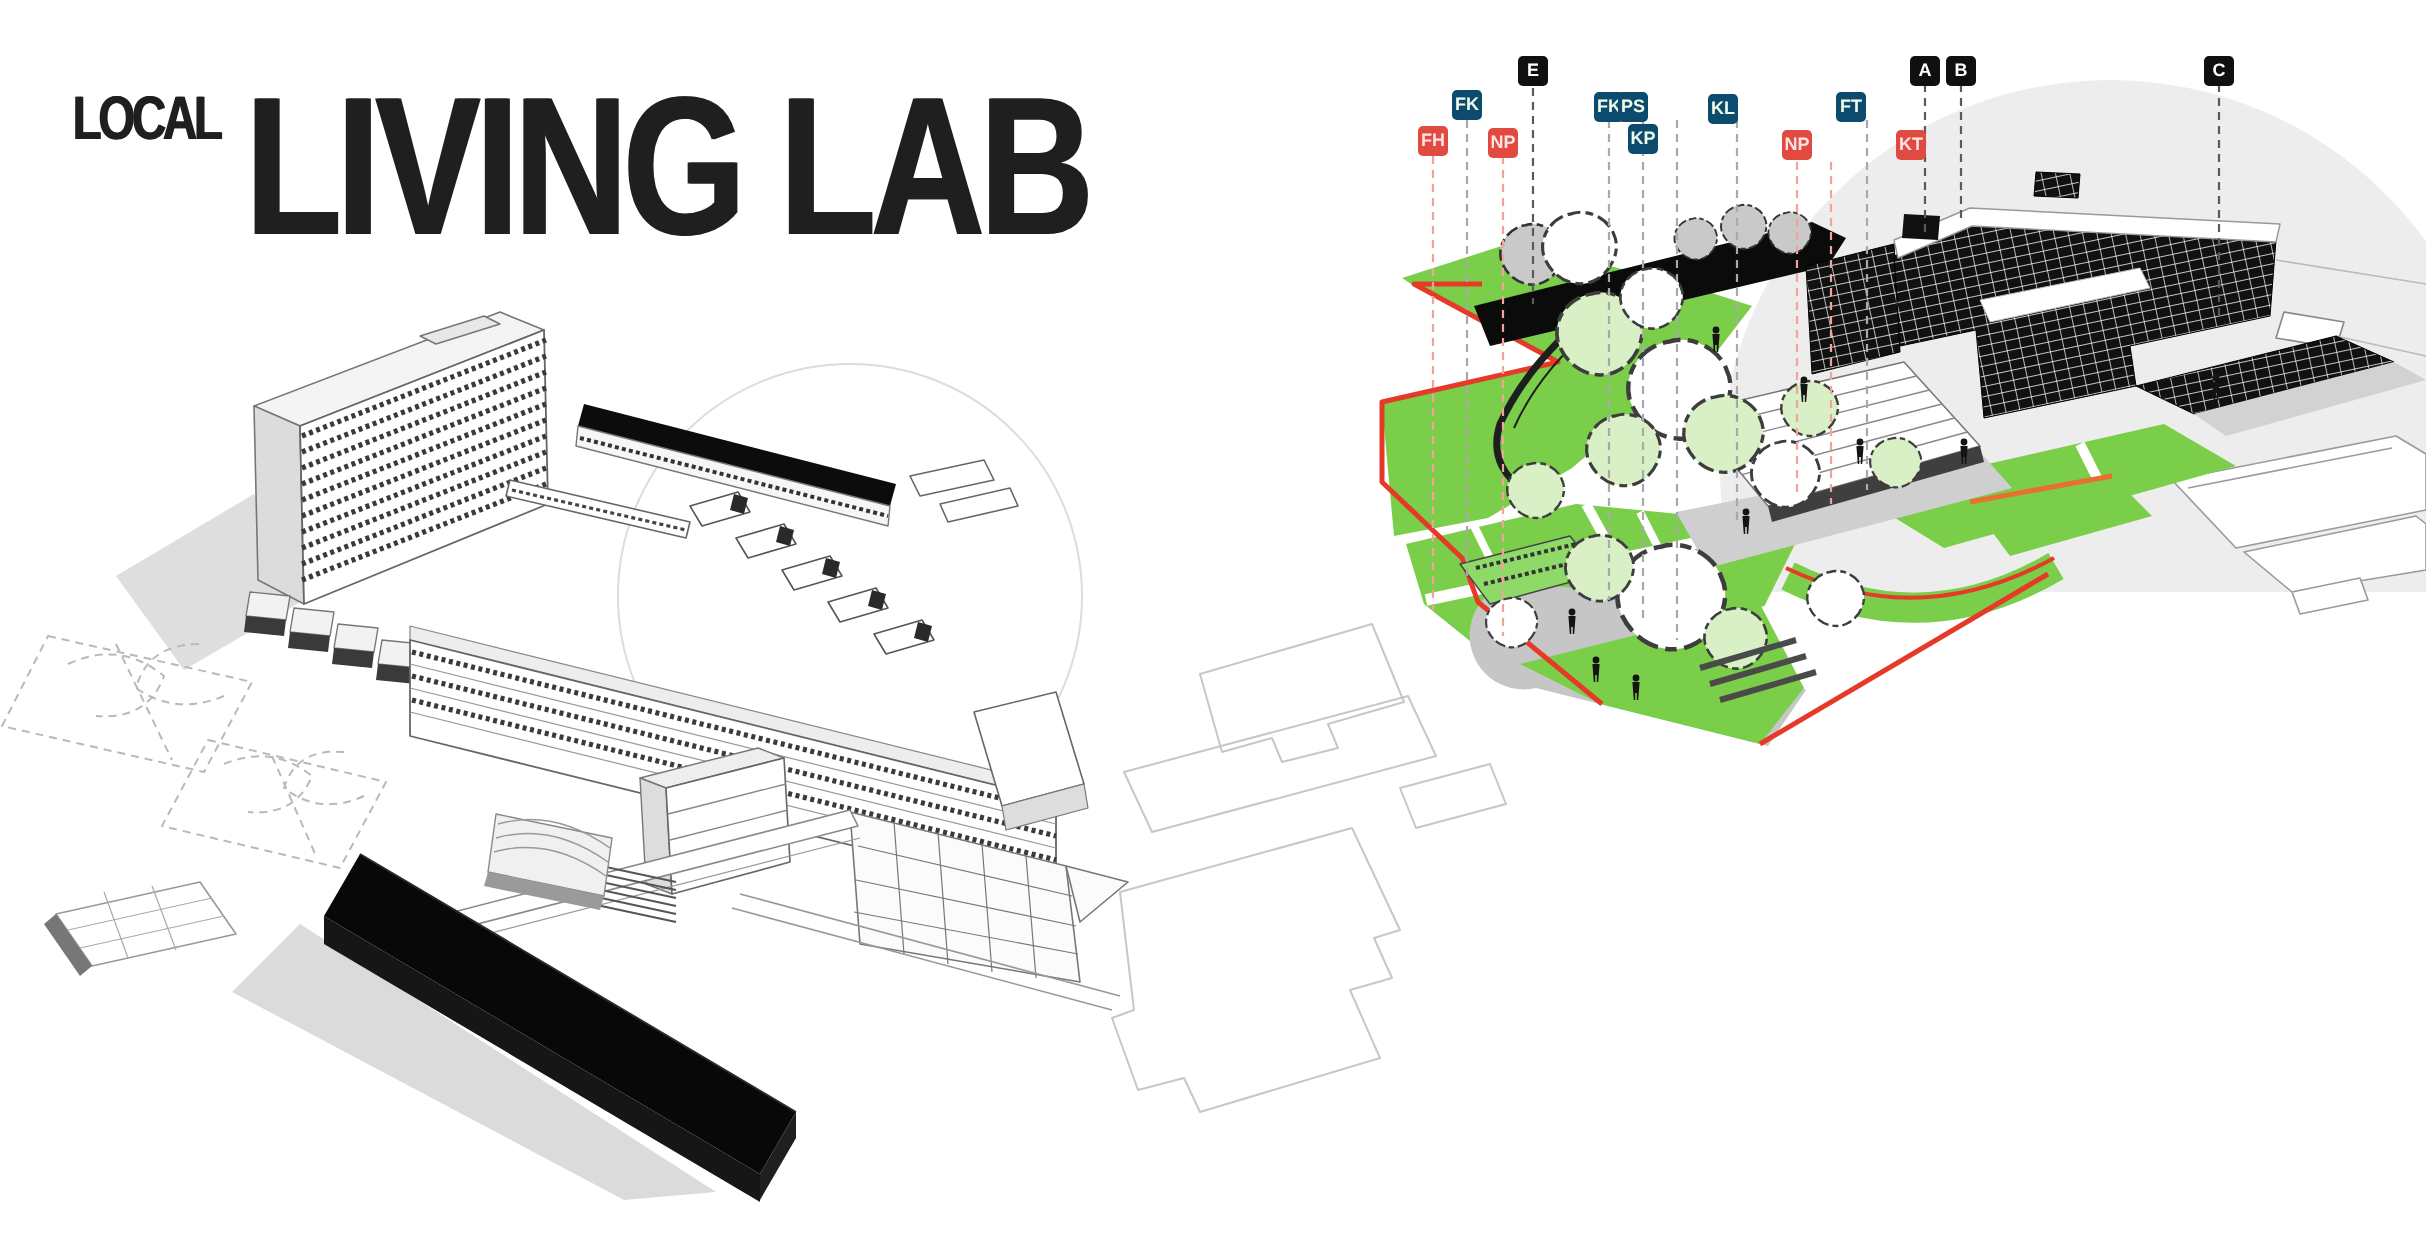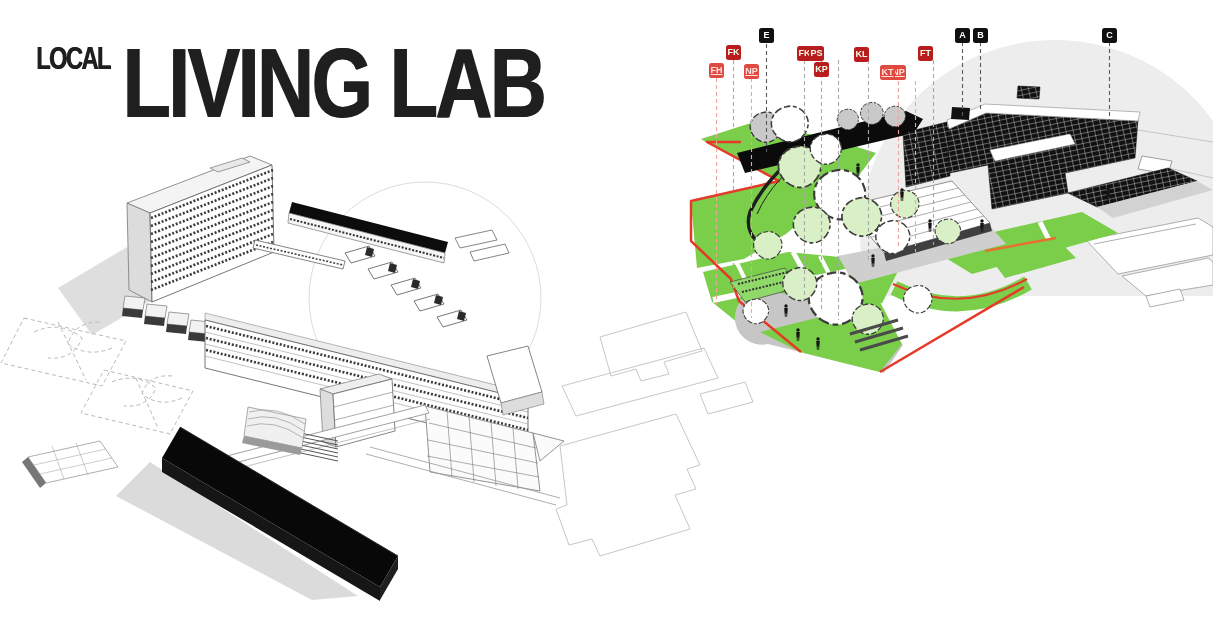--- a/index.html
+++ b/index.html
@@ -11,22 +11,22 @@
   .t-local{font-weight:bold;font-size:28px;line-height:.9;letter-spacing:-2px;
            transform:scale(.85,1.1);transform-origin:left bottom;padding-bottom:2px;
            text-shadow:.7px 0 currentColor;}
   .t-main{font-weight:bold;font-size:88px;line-height:.9;letter-spacing:-3px;
           transform:scale(.9,1.12);transform-origin:left bottom;
           text-shadow:1.2px 0 currentColor;}
   
   .marker{position:absolute;width:15px;height:15px;}
   .chip{display:block;width:15px;height:15px;border-radius:2.5px;text-align:center;
         font-weight:bold;font-size:9px;line-height:15px;}
-  .chip-red{background:#e04a41;color:#ffe3e0;text-decoration:underline;}
-  .chip-green{background:#b91c1c;color:#f0fce9;}
+  .chip-red{background:#e04a41;color:#ffe3e0;}
+  .chip-green{background:#0c4a6e;color:#f0fce9;}
   .chip-black{background:#101010;color:#fff;}
   
   .ll{fill:none;stroke-dasharray:4 3;stroke-width:1.1;}
   .ll-red{stroke:#f2a39e;}
   .ll-gray{stroke:#a9a9a9;}
   .ll-dark{stroke:#5a5a5a;}
   .tree-white{fill:#fff;stroke:#3d3d3d;stroke-width:1.2;stroke-dasharray:5 2 3 2 6 2;}
   .tree-green{fill:#d9efc5;stroke:#3d3d3d;stroke-width:1.2;stroke-dasharray:5 2 3 2 6 2;}
   .tree-gray{fill:#c9c9c9;stroke:#333;stroke-width:1.2;stroke-dasharray:5 2 3 2 6 2;}
   .person{fill:#141414;}
@@ -342,21 +342,21 @@
     </div>
   <div class="marker" style="left:809px;top:46px">
       <span class="chip chip-green">PS</span>
     </div>
   <div class="marker" style="left:854px;top:47px">
       <span class="chip chip-green">KL</span>
     </div>
   <div class="marker" style="left:891px;top:65px">
       <span class="chip chip-red">NP</span>
     </div>
-  <div class="marker" style="left:880px;top:65px">
+  <div class="marker" style="left:948px;top:65px">
       <span class="chip chip-red">KT</span>
     </div>
   <div class="marker" style="left:918px;top:46px">
       <span class="chip chip-green">FT</span>
     </div>
   <div class="marker" style="left:955px;top:28px">
       <span class="chip chip-black">A</span>
     </div>
   <div class="marker" style="left:973px;top:28px">
       <span class="chip chip-black">B</span>

